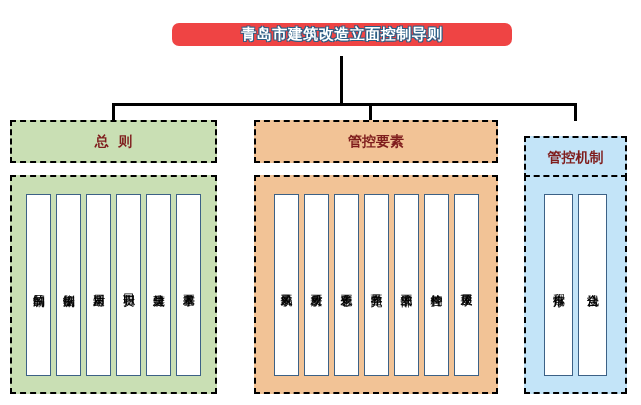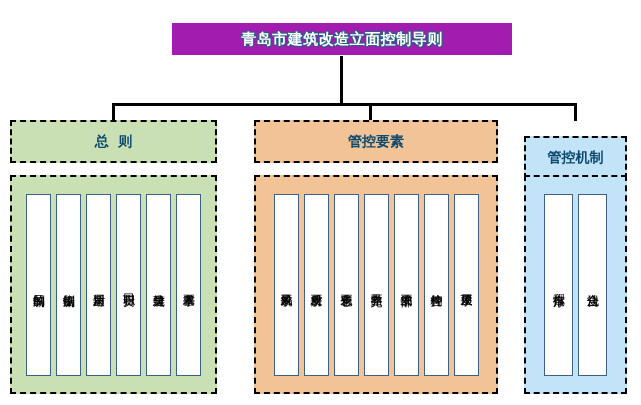--- a/index.html
+++ b/index.html
@@ -15,26 +15,27 @@
     font-family: "DejaVu Sans", "Liberation Sans", sans-serif;
     overflow: hidden;
   }
 
   
   #root-title {
     position: absolute;
     left: 172px;
     top: 23px;
     width: 340px;
-    height: 32px;
-    background: #a21caf;
+    height: 23px;
+    background: #ef4444;
     display: flex;
     align-items: center;
     justify-content: center;
     box-sizing: border-box;
+    border-radius: 7px;
   }
   #root-title .label {
     font-size: 15px;
     font-weight: bold;
     color: #ffffff;
     letter-spacing: 0.5px;
     text-shadow:
       -1px -1px 0 #2a5f87,
        1px -1px 0 #2a5f87,
       -1px  1px 0 #2a5f87,
@@ -58,21 +59,21 @@
     position: absolute;
     border: 2px dashed #000000;
     box-sizing: border-box;
     display: flex;
     align-items: center;
     justify-content: center;
   }
   .branch-header .label {
     font-size: 14px;
     font-weight: bold;
-    color: #0c4a6e;
+    color: #7f1d1d;
     white-space: pre;
   }
   .branch-body {
     position: absolute;
     border: 2px dashed #000000;
     box-sizing: border-box;
     display: flex;
     align-items: center;
     justify-content: center;
     gap: 5px;

